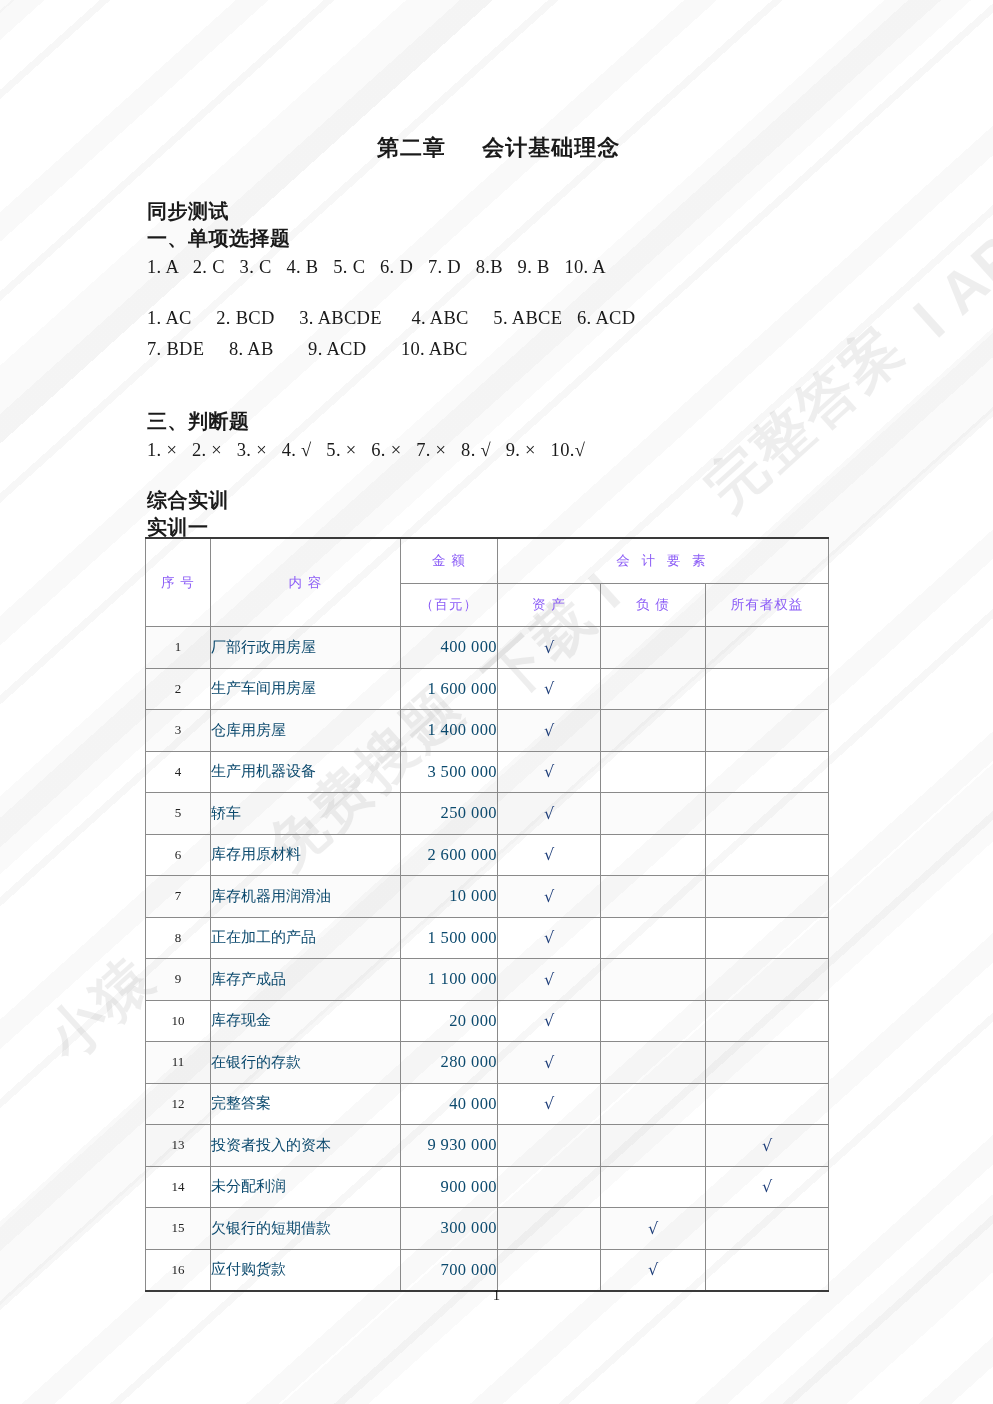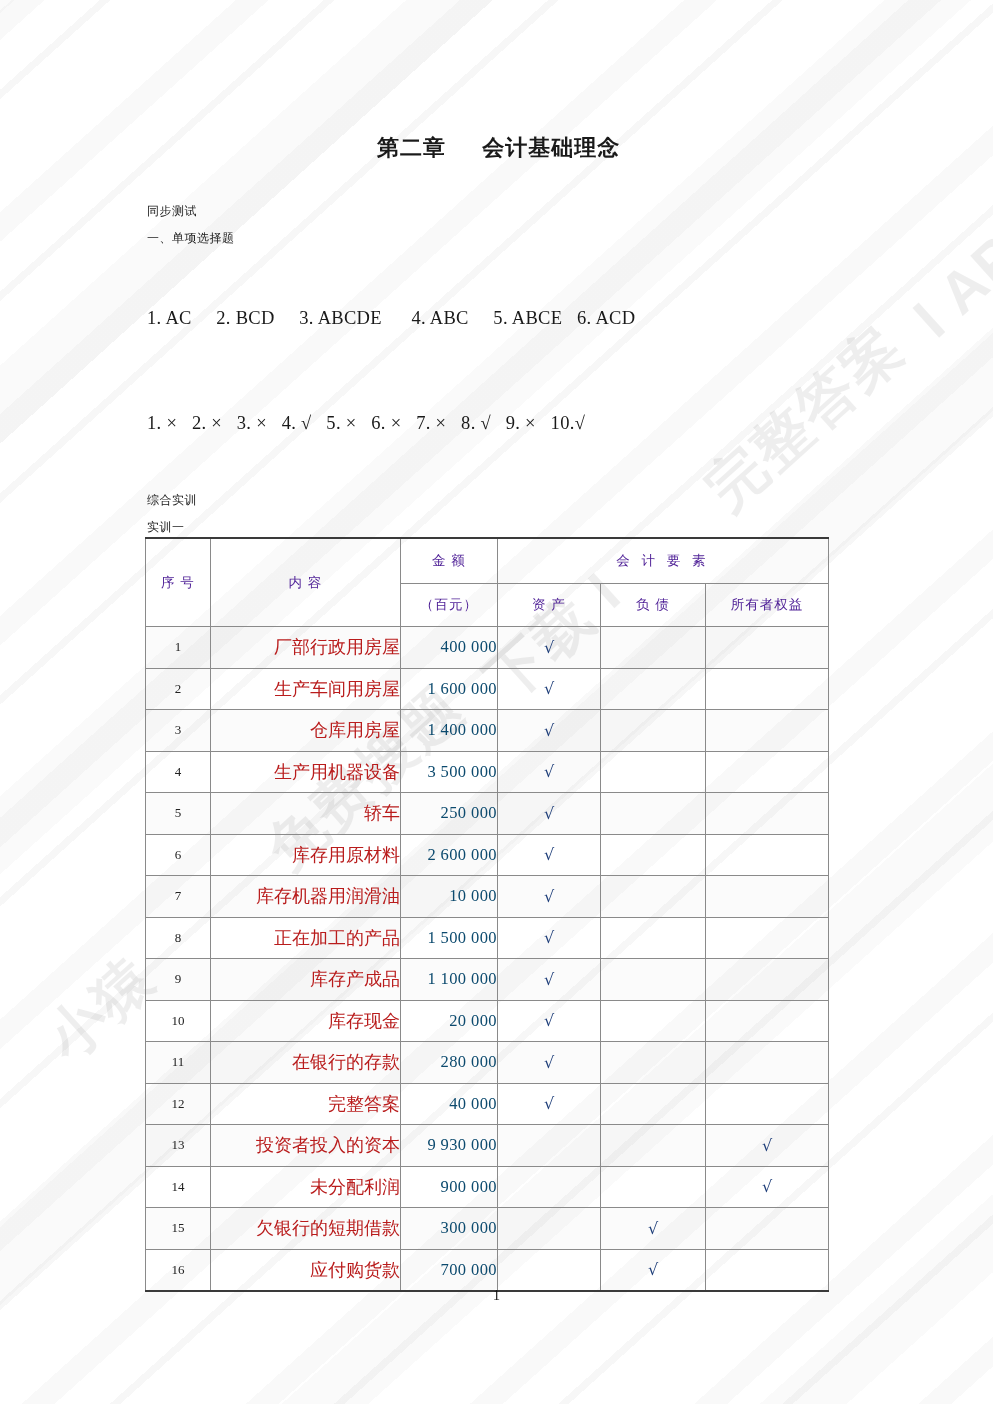--- a/index.html
+++ b/index.html
@@ -92,22 +92,22 @@
     top: 133px;
   }
   .doc-title .gap { display: inline-block; width: 22px; }
 
   .block {
     position: absolute;
     left: 147px;
   }
   .bold-head {
     font-family: "Liberation Sans", sans-serif;
-    font-weight: normal;
-    font-size: 12px;
+    font-weight: bold;
+    font-size: 20px;
     line-height: 27px;
     letter-spacing: 0.5px;
   }
   .ans-line {
     font-family: "Liberation Serif", serif;
     font-size: 18.5px;
     line-height: 31px;
     white-space: pre;
     letter-spacing: 0.3px;
   }
@@ -133,26 +133,26 @@
   }
   table.acct .thick-top { border-top: 2px solid #3a3a3a; }
   table.acct .thick-bot { border-bottom: 2px solid #3a3a3a; }
 
   .hd {
     font-family: "Liberation Sans", sans-serif;
     font-weight: bold;
     font-size: 13.5px;
     text-align: center;
     letter-spacing: 1px;
-    color: #4c1d95;
+    color: #8b5cf6;
   }
   .hd.sp { letter-spacing: 4px; }
 
   .c-no   { width: 65px;  text-align: center; font-size: 13px; color: #222; }
-  .c-desc { width: 190px; text-align: right;  font-size: 18px; padding-left: 14px; color: #b91c1c; }
+  .c-desc { width: 190px; text-align: left;  font-size: 15px; padding-left: 14px; color: #0c4a6e; }
   .c-amt  { width: 97px;  text-align: right; font-size: 16.5px; padding-right: 14px;
             font-weight: bold; letter-spacing: 0.4px; color: #0c4a6e; }
   .c-tick { width: 103px; text-align: center; }
   .c-tick.wide { width: 123px; }
   .tick { color: #1f3f7a; font-family: "DejaVu Sans", sans-serif; font-size: 16px; }
 
   tr.row td { height: 40.5px; }
   tr.shade td { background: rgba(0,0,0,0.016); }
 
   .pg-num {
@@ -184,27 +184,30 @@
 
     <div class="doc-title">
       <span>第二章</span>
       <span class="gap"></span>
       <span>会计基础理念</span>
     </div>
 
     <div class="block" style="top:198px;">
       <div class="bold-head">同步测试</div>
       <div class="bold-head">一、单项选择题</div>
+      <div class="ans-line">1. A   2. C   3. C   4. B   5. C   6. D   7. D   8.B   9. B   10. A</div>
     </div>
 
     <div class="block" style="top:303px;">
       <div class="ans-line">1. AC     2. BCD     3. ABCDE      4. ABC     5. ABCE   6. ACD</div>
+      <div class="ans-line">7. BDE     8. AB       9. ACD       10. ABC</div>
     </div>
 
     <div class="block" style="top:408px;">
+      <div class="bold-head">三、判断题</div>
       <div class="ans-line">1. ×   2. ×   3. ×   4. √   5. ×   6. ×   7. ×   8. √   9. ×   10.√</div>
     </div>
 
     <div class="block" style="top:487px;">
       <div class="bold-head">综合实训</div>
       <div class="bold-head">实训一</div>
     </div>
 
     <div class="tbl-wrap">
       <table class="acct">

